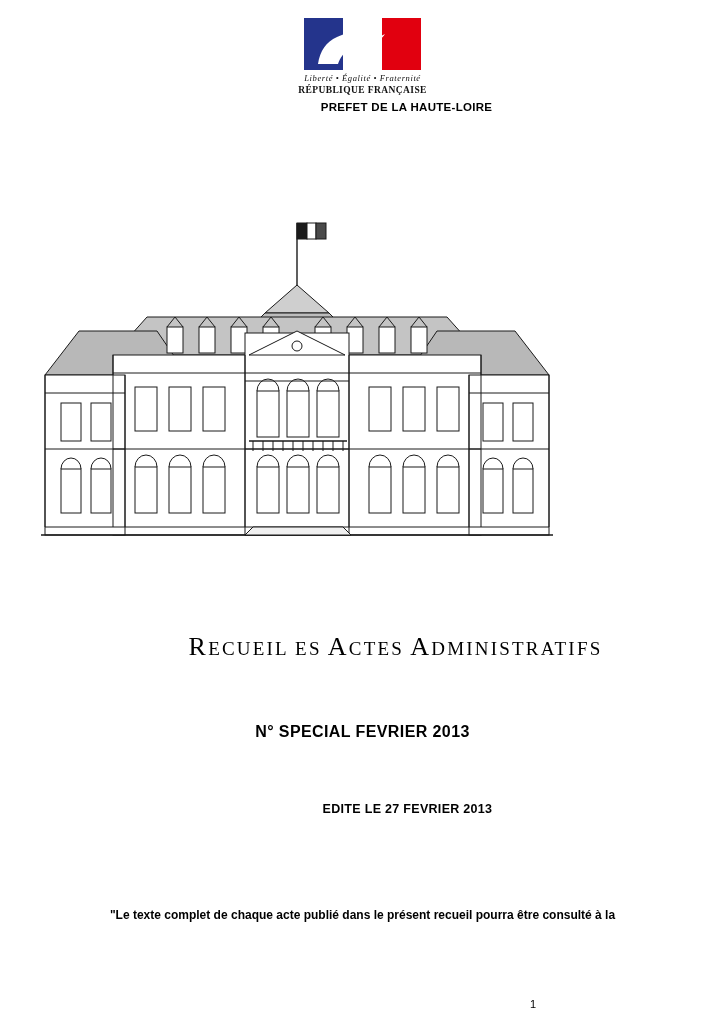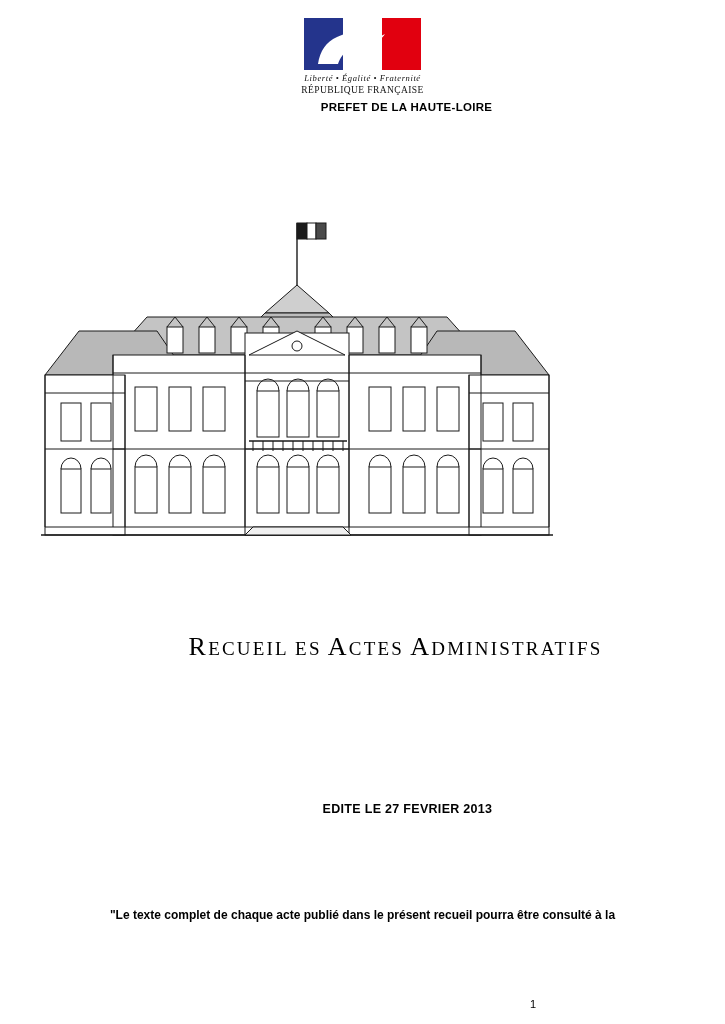--- a/index.html
+++ b/index.html
@@ -57,21 +57,21 @@
     font-family: "Liberation Serif", serif;
     font-size: 8.5px;
     font-style: italic;
     letter-spacing: 0.6px;
     margin-top: 3px;
     color: #111;
   }
   .republique {
     font-family: "Liberation Serif", serif;
     font-size: 9.5px;
-    font-weight: normal;
+    font-weight: bold;
     letter-spacing: 0.4px;
     margin-top: 2px;
     color: #111;
   }
   .prefet-line {
     position: absolute;
     top: 101px;
     left: 0;
     width: 725px;
     text-align: center;
@@ -317,20 +317,21 @@
     </svg>
   </div>
 
   <div class="raa-title">
     <span class="big">R</span><span class="small">ECUEIL</span>
     <span class="small">ES</span>
     <span class="big">A</span><span class="small">CTES</span>
     <span class="big">A</span><span class="small">DMINISTRATIFS</span>
   </div>
 
+  <div class="special-number">N° SPECIAL FEVRIER 2013</div>
 
   <div class="edite-line">EDITE LE 27 FEVRIER 2013</div>
 
   <div class="note-block">
     <div>"Le texte complet de chaque acte publié dans le présent recueil pourra être consulté à la</div>
   </div>
 
   <div class="page-number">1</div>
 
 </div>

